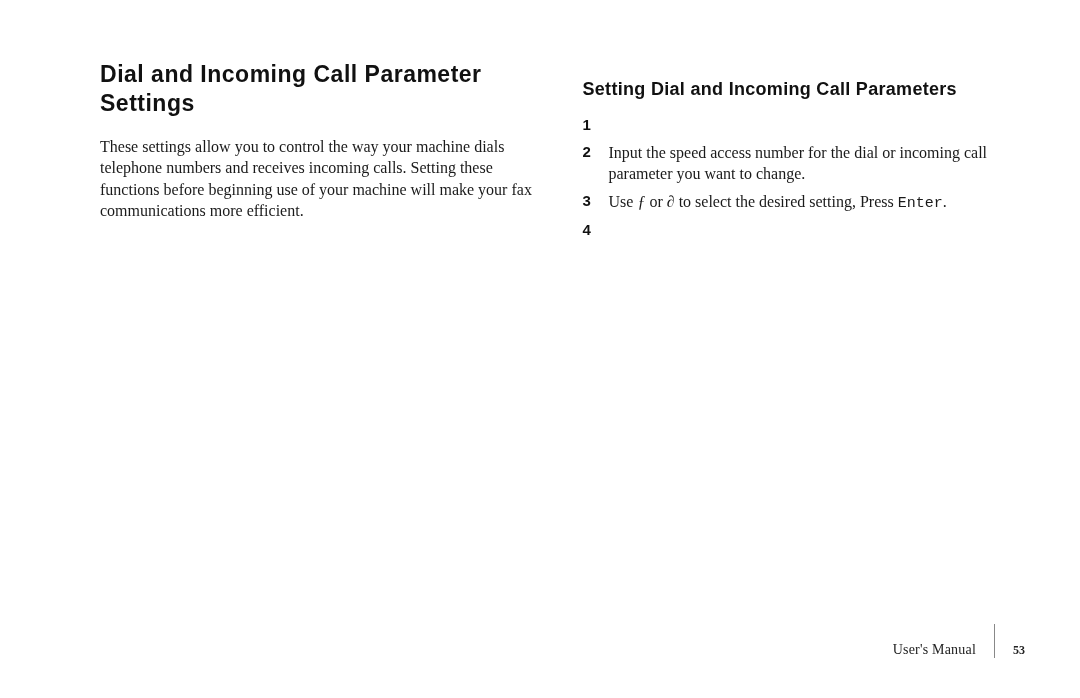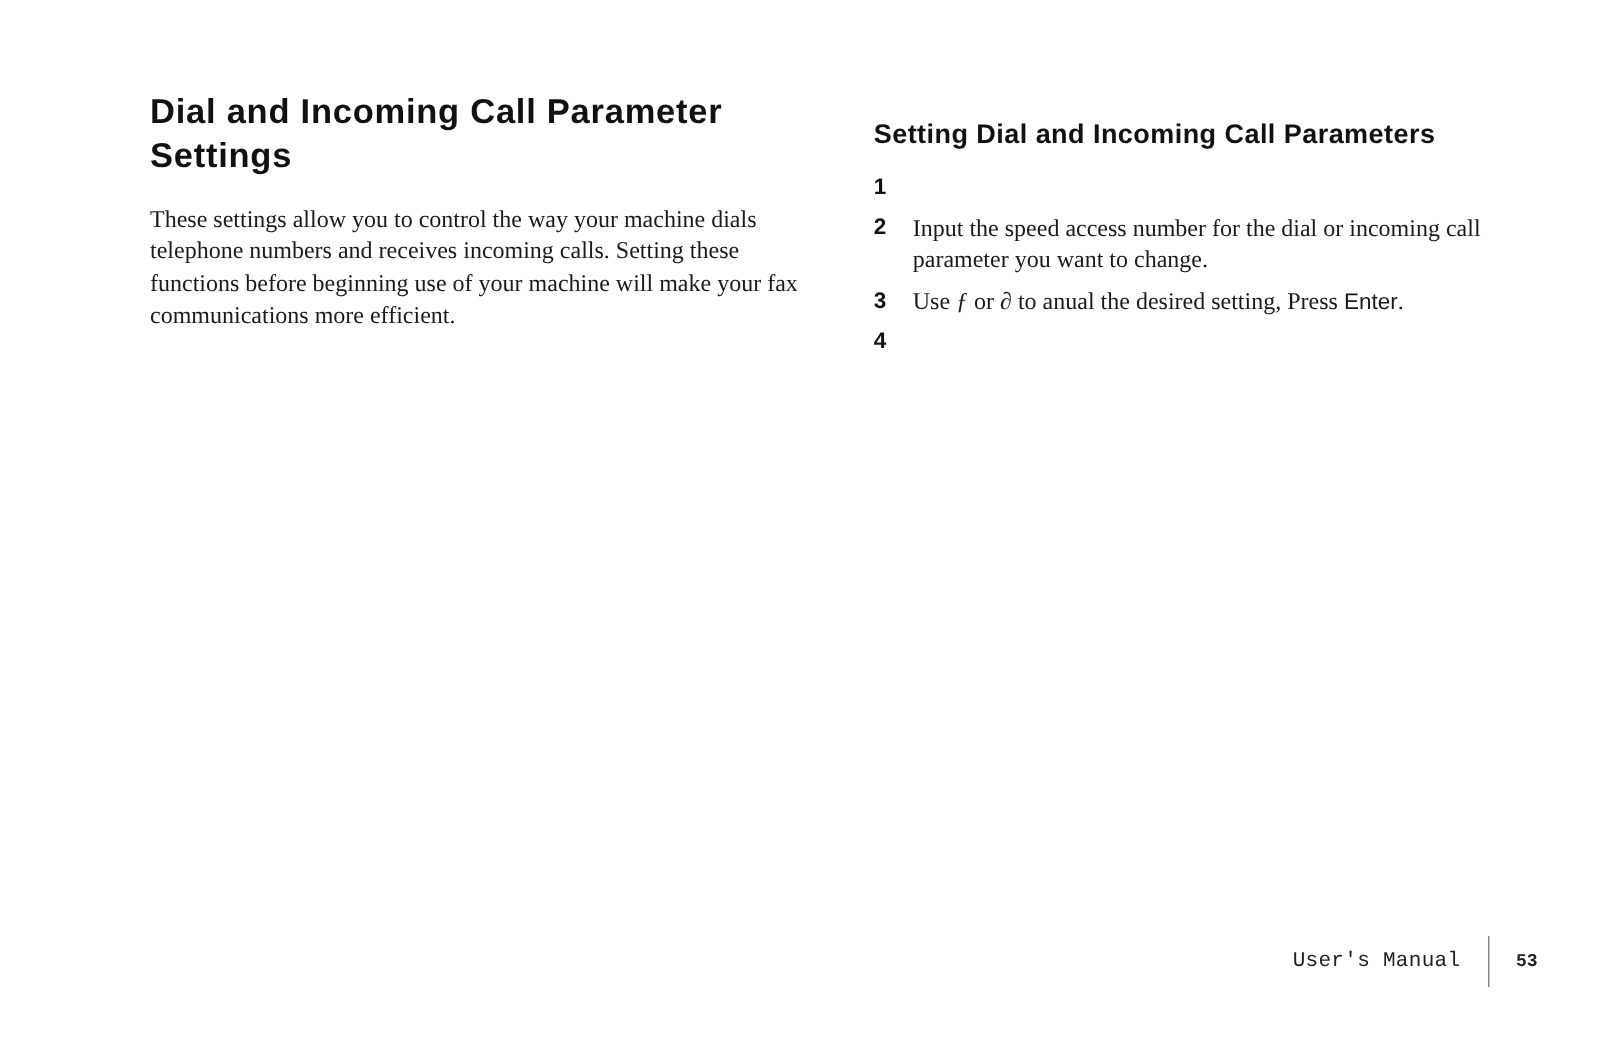--- a/index.html
+++ b/index.html
@@ -56,29 +56,29 @@
     line-height: 1.35;
   }
   ol.steps > li .num {
     font-family: Verdana, Arial, sans-serif;
     font-weight: 700;
     font-size: 15px;
     min-width: 18px;
     margin-right: 8px;
     color: #111;
   }
-  .ui-text { font-family: Liberation Sans, sans-serif; font-size: 15px; }
+  .ui-text { font-family: Liberation Mono, monospace; font-size: 15px; }
   .sym { font-family: 'Times New Roman', serif; font-style: italic; }
   .footer {
     position: absolute;
     bottom: 40px;
     right: 55px;
     display: flex;
-    align-items: center;
-    font-family: Liberation Mono, monospace;
+    align-items: flex-end;
+    font-family: Liberation Serif, serif;
     font-size: 14px;
     color: #222;
   }
   .footer .label { padding-right: 18px; letter-spacing: 0.2px; }
   .footer .divider { width: 1px; height: 34px; background: #888; margin-right: 18px; }
   .footer .pagenum { font-weight: 700; font-size: 12px; }
 </style>
 </head>
 <body>
 
@@ -100,21 +100,21 @@
         <li>
           <span class="num">1</span>
         </li>
         <li>
           <span class="num">2</span>
           <span>Input the speed access number for the dial or incoming call parameter you want to change.</span>
         </li>
         <li>
           <span class="num">3</span>
           <span>
-            <span>Use </span><span class="sym">ƒ</span><span> or </span><span class="sym">∂</span><span> to anual the desired setting,  Press </span><span class="ui-text">Enter</span><span>.</span>
+            <span>Use </span><span class="sym">ƒ</span><span> or </span><span class="sym">∂</span><span> to select the desired setting,  Press </span><span class="ui-text">Enter</span><span>.</span>
           </span>
         </li>
         <li>
           <span class="num">4</span>
         </li>
       </ol>
     </div>
 
   </div>
 

